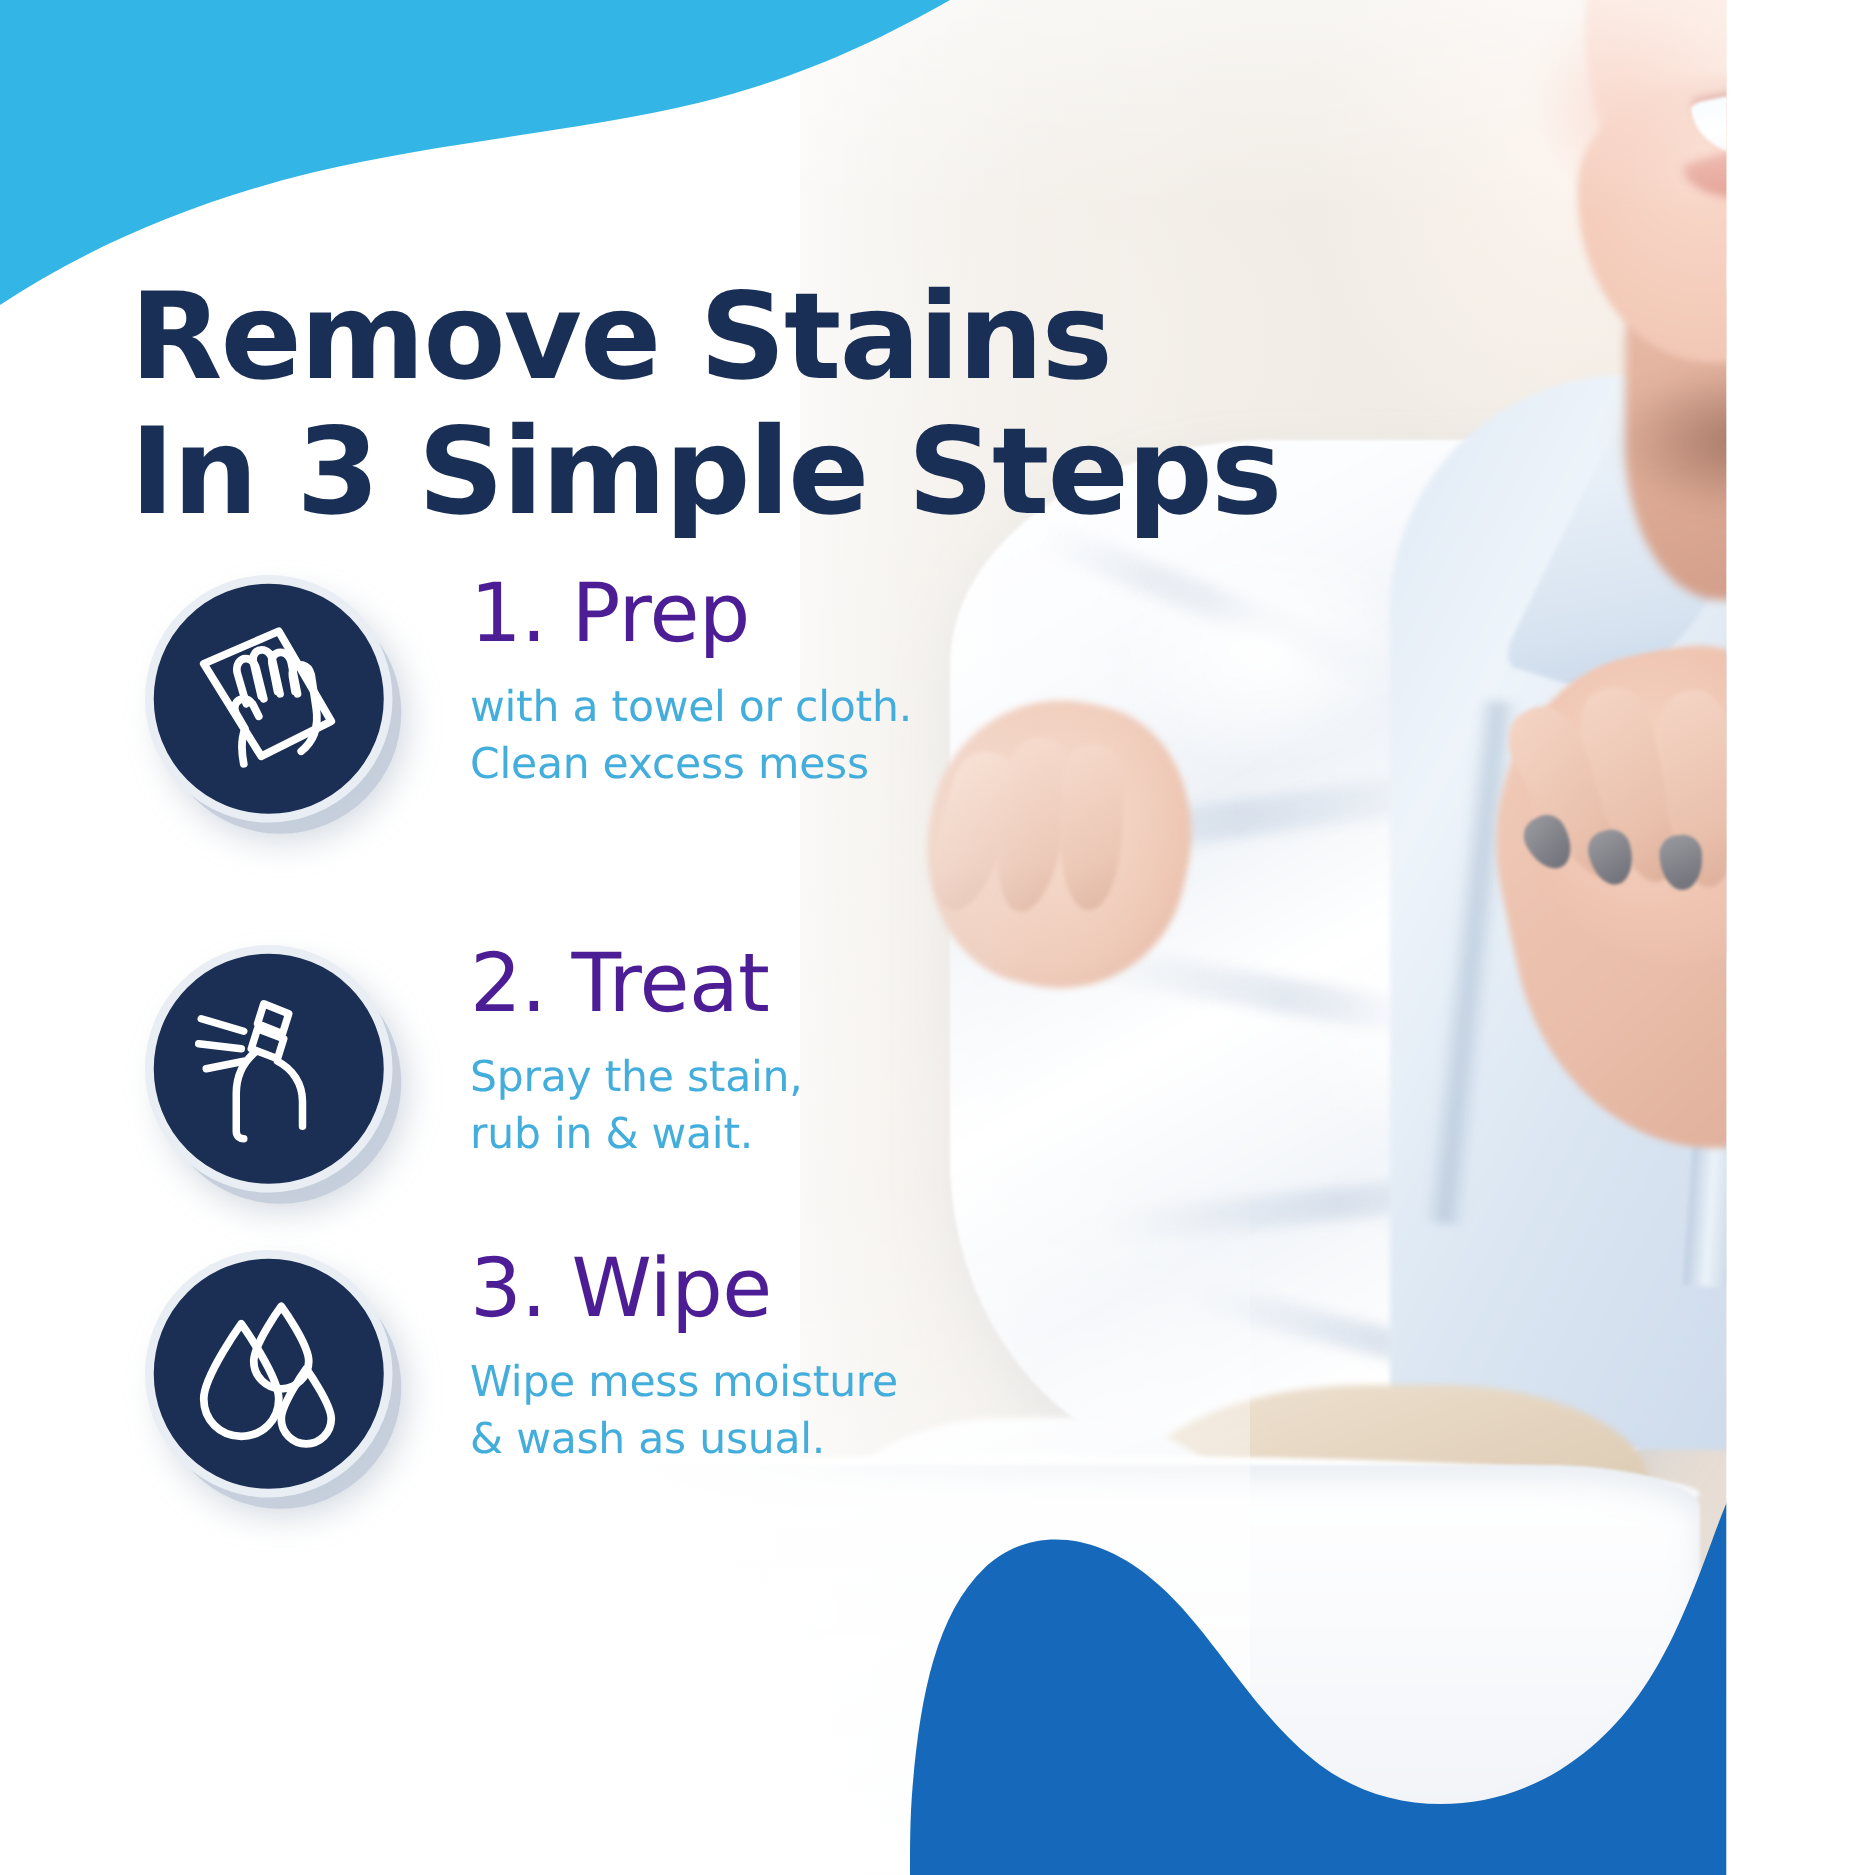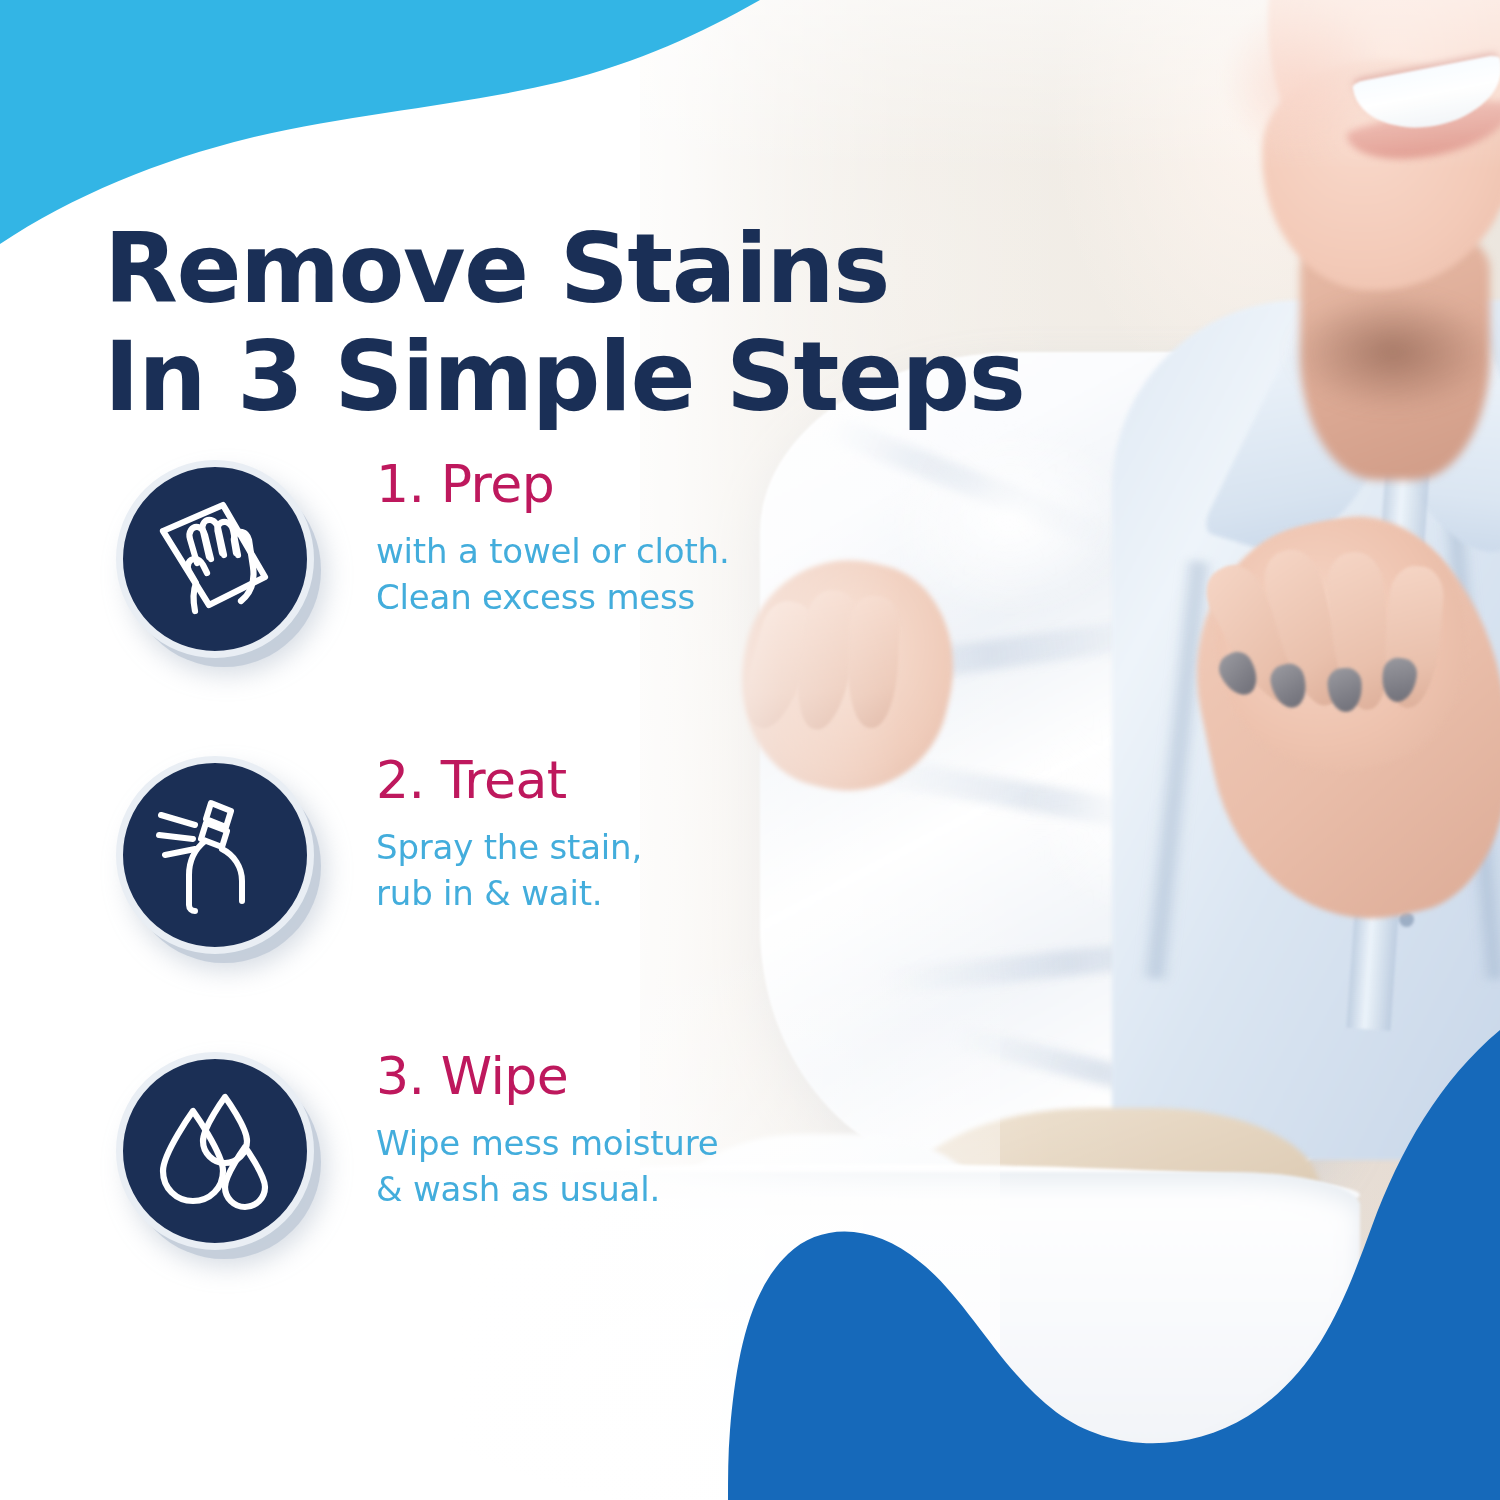--- a/index.html
+++ b/index.html
@@ -2,21 +2,21 @@
 <html><head>
 <meta charset="utf-8">
 <style>
   html, body {
     margin: 0;
     padding: 0;
     background: #ffffff;
   }
   #canvas {
     position: relative;
-    width: 1500px;
+    width: 1381px;
     height: 1500px;
     overflow: hidden;
     background: #ffffff;
     font-family: "DejaVu Sans", "Liberation Sans", sans-serif;
   }
 
   
   .photo-layer {
     position: absolute;
     inset: 0;
@@ -339,21 +339,21 @@
     width: 1500px; height: 1500px;
   }
   .step {
     position: absolute;
     left: 108px;
     width: 720px;
     height: 230px;
   }
   .step-1 { top: 452px; }
   .step-2 { top: 748px; }
-  .step-3 { top: 1044px; }
+  .step-3 { top: 992px; }
 
   .icon-badge {
     position: absolute;
     left: 8px; top: 8px;
     width: 198px; height: 198px;
     border-radius: 50%;
     background: #1B2F55;
     border: 7px solid #e9eef4;
     box-sizing: border-box;
     box-shadow:
@@ -366,23 +366,23 @@
   .icon-badge svg { display: block; }
 
   .step-text {
     position: absolute;
     left: 268px;
     top: 4px;
     width: 440px;
   }
   .step-title {
     font-family: "DejaVu Sans", "Liberation Sans", sans-serif;
-    font-size: 52px;
+    font-size: 65px;
     font-weight: 400;
-    color: #be185d;
+    color: #4c1d95;
     letter-spacing: -0.5px;
     line-height: 1.1;
     margin: 0 0 16px 0;
     white-space: nowrap;
   }
   .step-desc {
     font-family: "DejaVu Sans", "Liberation Sans", sans-serif;
     font-size: 34px;
     font-weight: 400;
     color: #43ADDC;

